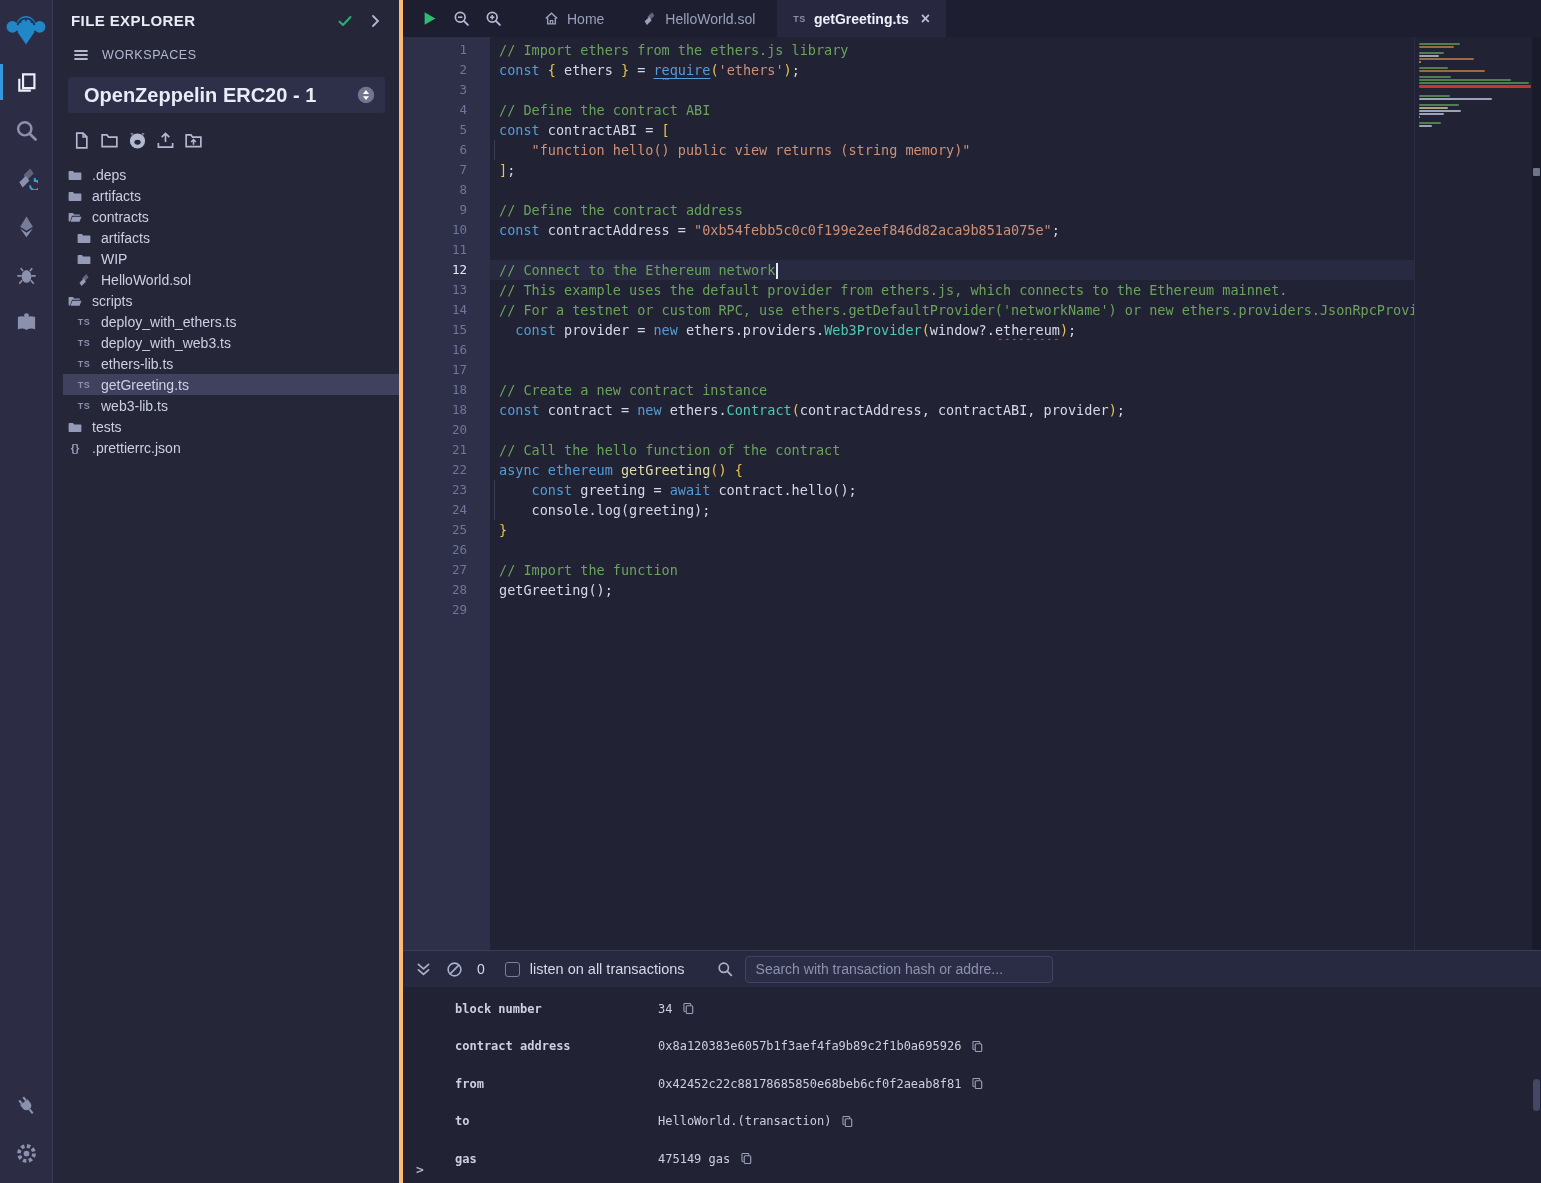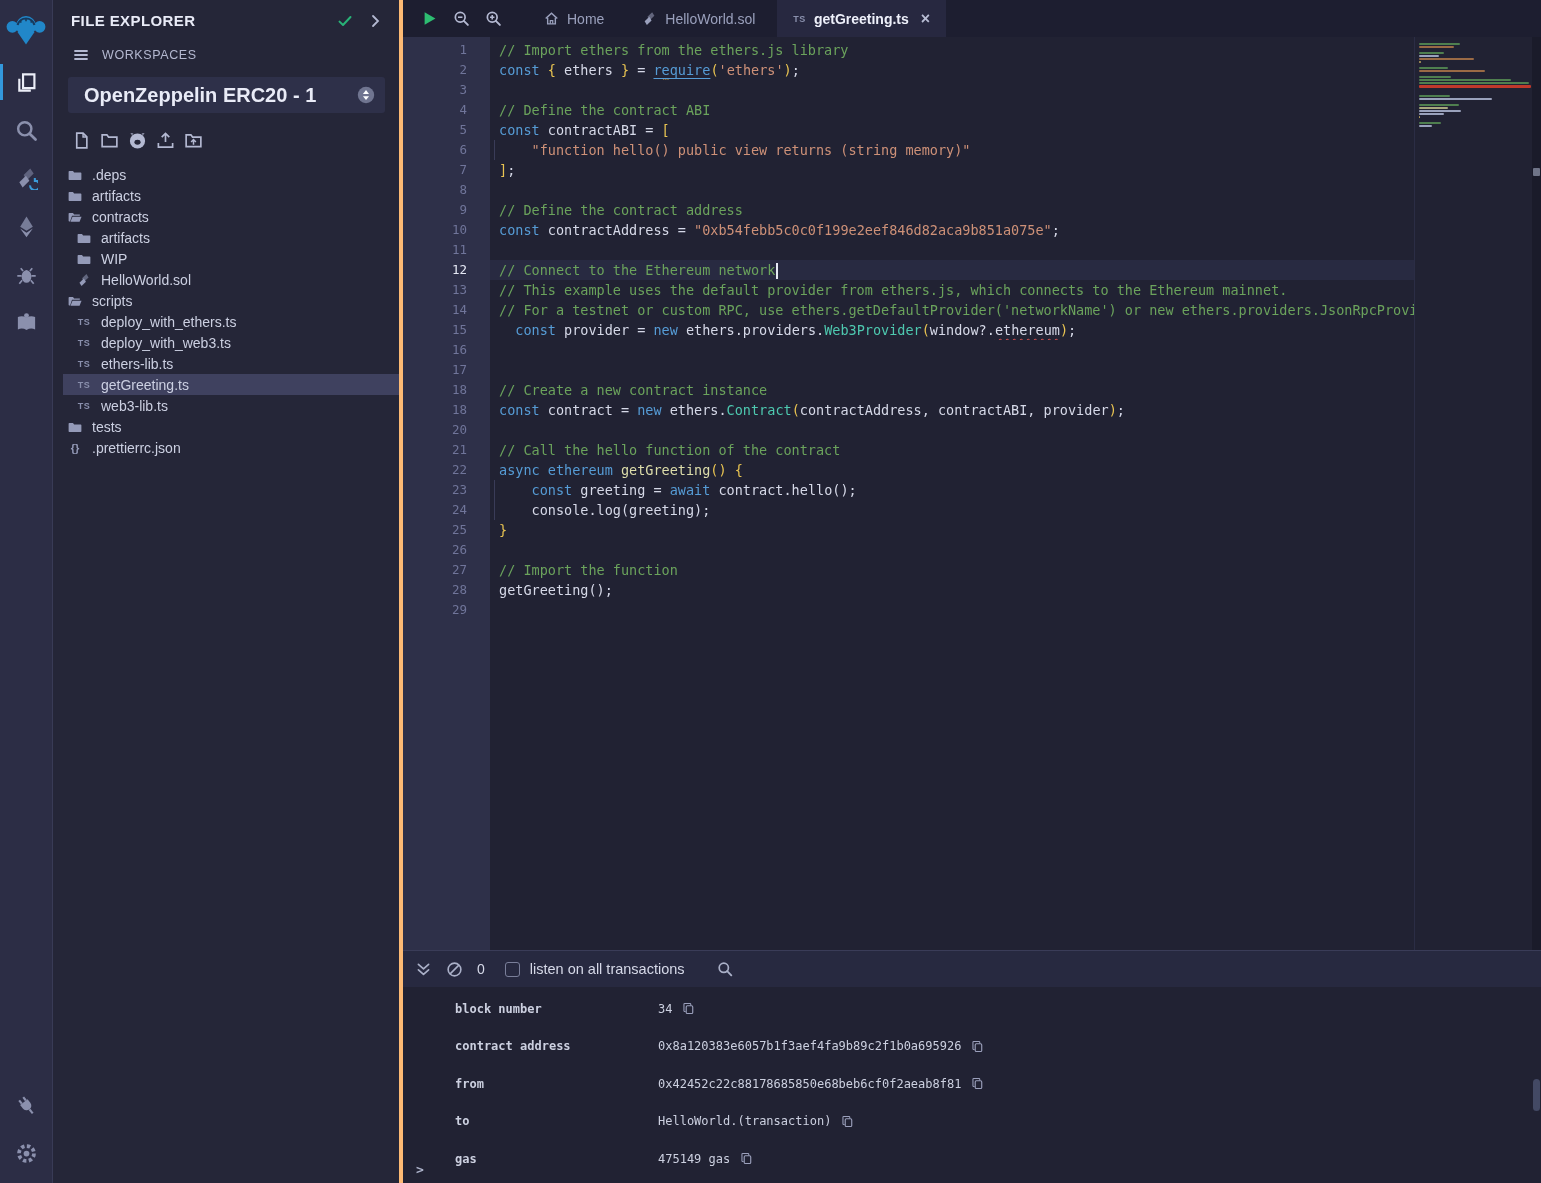--- a/index.html
+++ b/index.html
@@ -635,20 +635,21 @@
           </span>
         <span class="term-count">0</span>
         <span class="term-check"></span>
         <span class="term-listen">listen on all transactions</span>
         <span class="term-search-icon">
             <svg viewBox="0 0 16 16" fill="none" xmlns="http://www.w3.org/2000/svg">
               <circle cx="6.8" cy="6.8" r="4.6" stroke="currentColor" stroke-width="1.7"></circle>
     <path d="M10.2 10.2 14.3 14.3" stroke="currentColor" stroke-width="1.9" stroke-linecap="round"></path>
             </svg>
           </span>
+        <input class="term-input" type="text" placeholder="Search with transaction hash or addre..." style="">
       </div>
       <div class="term-body" id="term-body">
           <div class="trow">
             <span class="tlabel">block number</span>
             <span class="tvalue">
               <span>34</span>
               <span class="copy-btn">
                 <svg viewBox="0 0 16 16" fill="none" xmlns="http://www.w3.org/2000/svg">
                   <rect x="5.2" y="4.6" width="8" height="9.6" rx="1.4" stroke="currentColor" stroke-width="1.4"></rect>
     <path d="M10.8 4.2V2.8A1 1 0 0 0 9.8 1.8H3.4a1 1 0 0 0-1 1v8a1 1 0 0 0 1 1h1" stroke="currentColor" stroke-width="1.3"></path>

